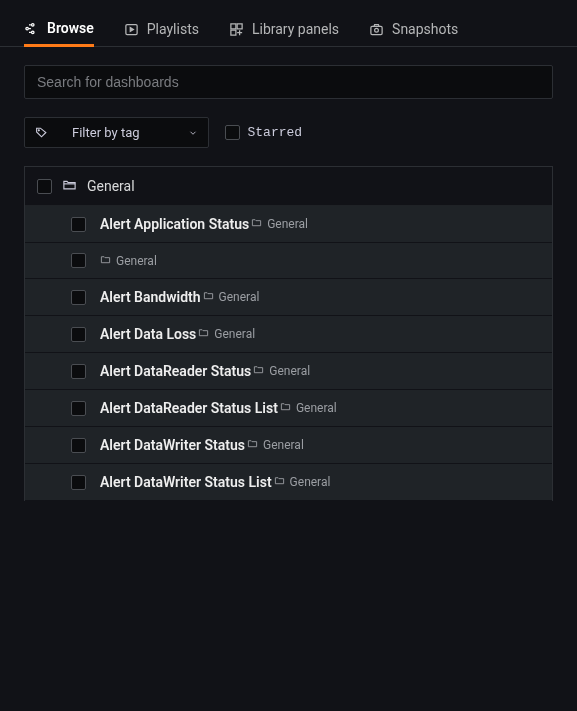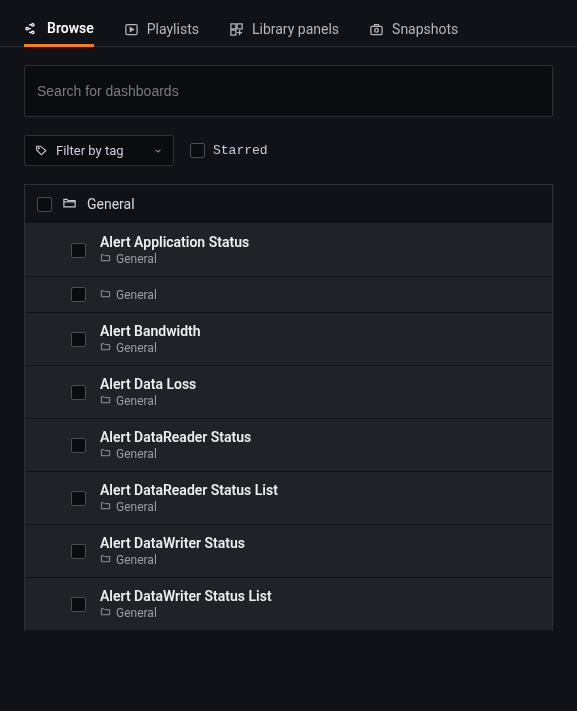--- a/index.html
+++ b/index.html
@@ -23,29 +23,29 @@
   .tab { display: flex; align-items: center; gap: 8px; padding-bottom: 8px; color: #b5b6b7; cursor: pointer; font-size: 14px; }
   .tab.active { color: #fff; font-weight: 600; border-bottom: 3px solid #ff7b18; margin-bottom: -1px; }
   .tab svg { width: 15px; height: 15px; }
 
   .content { padding: 18px 24px 0 24px; }
   .search-box {
     width: 100%;
     background: #0b0c0e;
     border: 1px solid #2c2f34;
     color: #ccccdc;
-    padding: 17px 12px;
+    padding: 8px 12px;
     font-size: 14px;
     border-radius: 2px;
   }
   .search-box::placeholder { color: #7a7c80; }
 
   .filter-row { display: flex; align-items: center; gap: 16px; margin-top: 18px; }
   .tag-filter {
-    display: flex; align-items: center; gap: 8px;
+    display: flex; align-items: center; gap: 24px;
     background: #0b0c0e; border: 1px solid #2c2f34;
     padding: 7px 10px; border-radius: 2px; cursor: pointer;
     min-width: 150px; justify-content: flex-start;
     color: #ccccdc; font-size: 13px;
   }
   .tag-filter .spacer { flex: 1; }
   .starred { display: flex; align-items: center; gap: 8px; color: #ccccdc; font-size: 13px; font-family: Liberation Mono, monospace; }
   .checkbox {
     width: 15px; height: 15px; border: 1px solid #4a4d52;
     background: #0b0c0e; border-radius: 2px; cursor: pointer;
@@ -57,21 +57,21 @@
     padding: 10px 12px; color: #d8d9da; font-size: 14px;
     border-bottom: 1px solid #1f2226;
   }
   .item-row {
     display: flex; align-items: center; gap: 14px;
     padding: 10px 12px 10px 46px;
     background: #1f2327;
     border-bottom: 1px solid #111217;
   }
   .item-row:nth-child(even){ background:#1f2327; }
-  .item-meta { display:flex; flex-direction:column; gap:2px; }
+  .item-meta { display:flex; flex-direction:row; gap:2px; }
   .item-title { color: #eeeeee; font-size: 14px; font-weight: 600; }
   .item-folder { color: #9b9ea3; font-size: 12px; display: flex; align-items: center; gap: 5px; }
   .item-folder svg { width: 11px; height: 11px; }
   .folder-icon svg { width: 15px; height: 15px; }
 
 </style>
 </head>
 <body>
 
 <div class="page">

